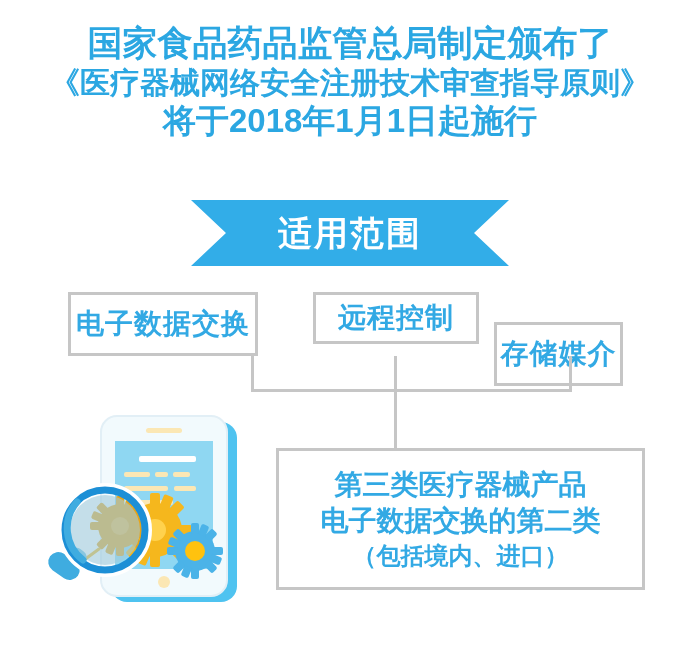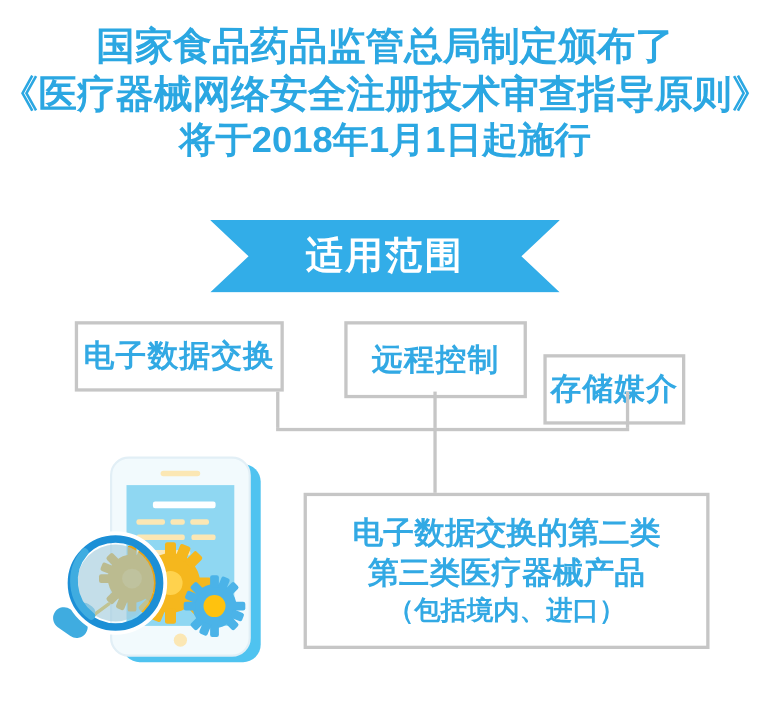--- a/index.html
+++ b/index.html
@@ -38,21 +38,21 @@
     letter-spacing: 0px;
     white-space: nowrap;
     -webkit-text-stroke: 2.5px #ffffff;
     paint-order: stroke fill;
     text-shadow:
       0 0 1px #ffffff,
       1px 0 0 #ffffff,
       -1px 0 0 #ffffff;
   }
   .title-line.l1 { font-size: 35px; }
-  .title-line.l2 { font-size: 35px; }
+  .title-line.l2 { font-size: 30px; }
   .title-line.l3 { font-size: 33px; }
 
   
   .ribbon {
     position: absolute;
     left: 191px;
     top: 200px;
     width: 318px;
     height: 66px;
     background: #32ADE8;
@@ -91,21 +91,21 @@
   .cat-label {
     color: #32A9E4;
     font-size: 28px;
     font-weight: bold;
     letter-spacing: 1px;
     white-space: nowrap;
     -webkit-text-stroke: 1.2px #ffffff;
     paint-order: stroke fill;
   }
   #cat-0 { left: 68px;  top: 292px; width: 190px; height: 64px; }
-  #cat-1 { left: 313px; top: 292px; width: 166px; height: 70px; }
+  #cat-1 { left: 313px; top: 292px; width: 166px; height: 52px; }
   #cat-2 { left: 494px; top: 288px; width: 129px; height: 64px; margin-top: 34px; }
 
   
   .register-label {
     position: absolute;
     left: 396px;
     top: 399px;
     color: #FFC20E;
     font-size: 28px;
     font-weight: bold;
@@ -178,22 +178,22 @@
   <div class="conn conn-v" style="left:394px; top:356px; height:33px;"></div>
 
   <div class="conn conn-v" style="left:569px; top:356px; height:33px;"></div>
 
   <div class="conn conn-h" style="left:251px; top:389px; width:321px;"></div>
 
   <div class="conn conn-v" style="left:394px; top:389px; height:62px;"></div>
 
 
   <div id="result-box">
+    <div class="result-line big">第三类医疗器械产品</div>
     <div class="result-line big">电子数据交换的第二类</div>
-    <div class="result-line big">第三类医疗器械产品</div>
     <div class="result-line small">（包括境内、进口）</div>
   </div>
 
   <svg id="illustration" viewBox="0 0 220 205">
 
     <rect x="76" y="14" width="126" height="180" rx="16" ry="16" fill="#4FC3F0"></rect>
 
     <rect x="66" y="8" width="126" height="180" rx="16" ry="16" fill="#F2FAFD" stroke="#E2EFF6" stroke-width="2"></rect>
 
     <rect x="111" y="20" width="36" height="5" rx="2.5" ry="2.5" fill="#FBE7B4"></rect>

